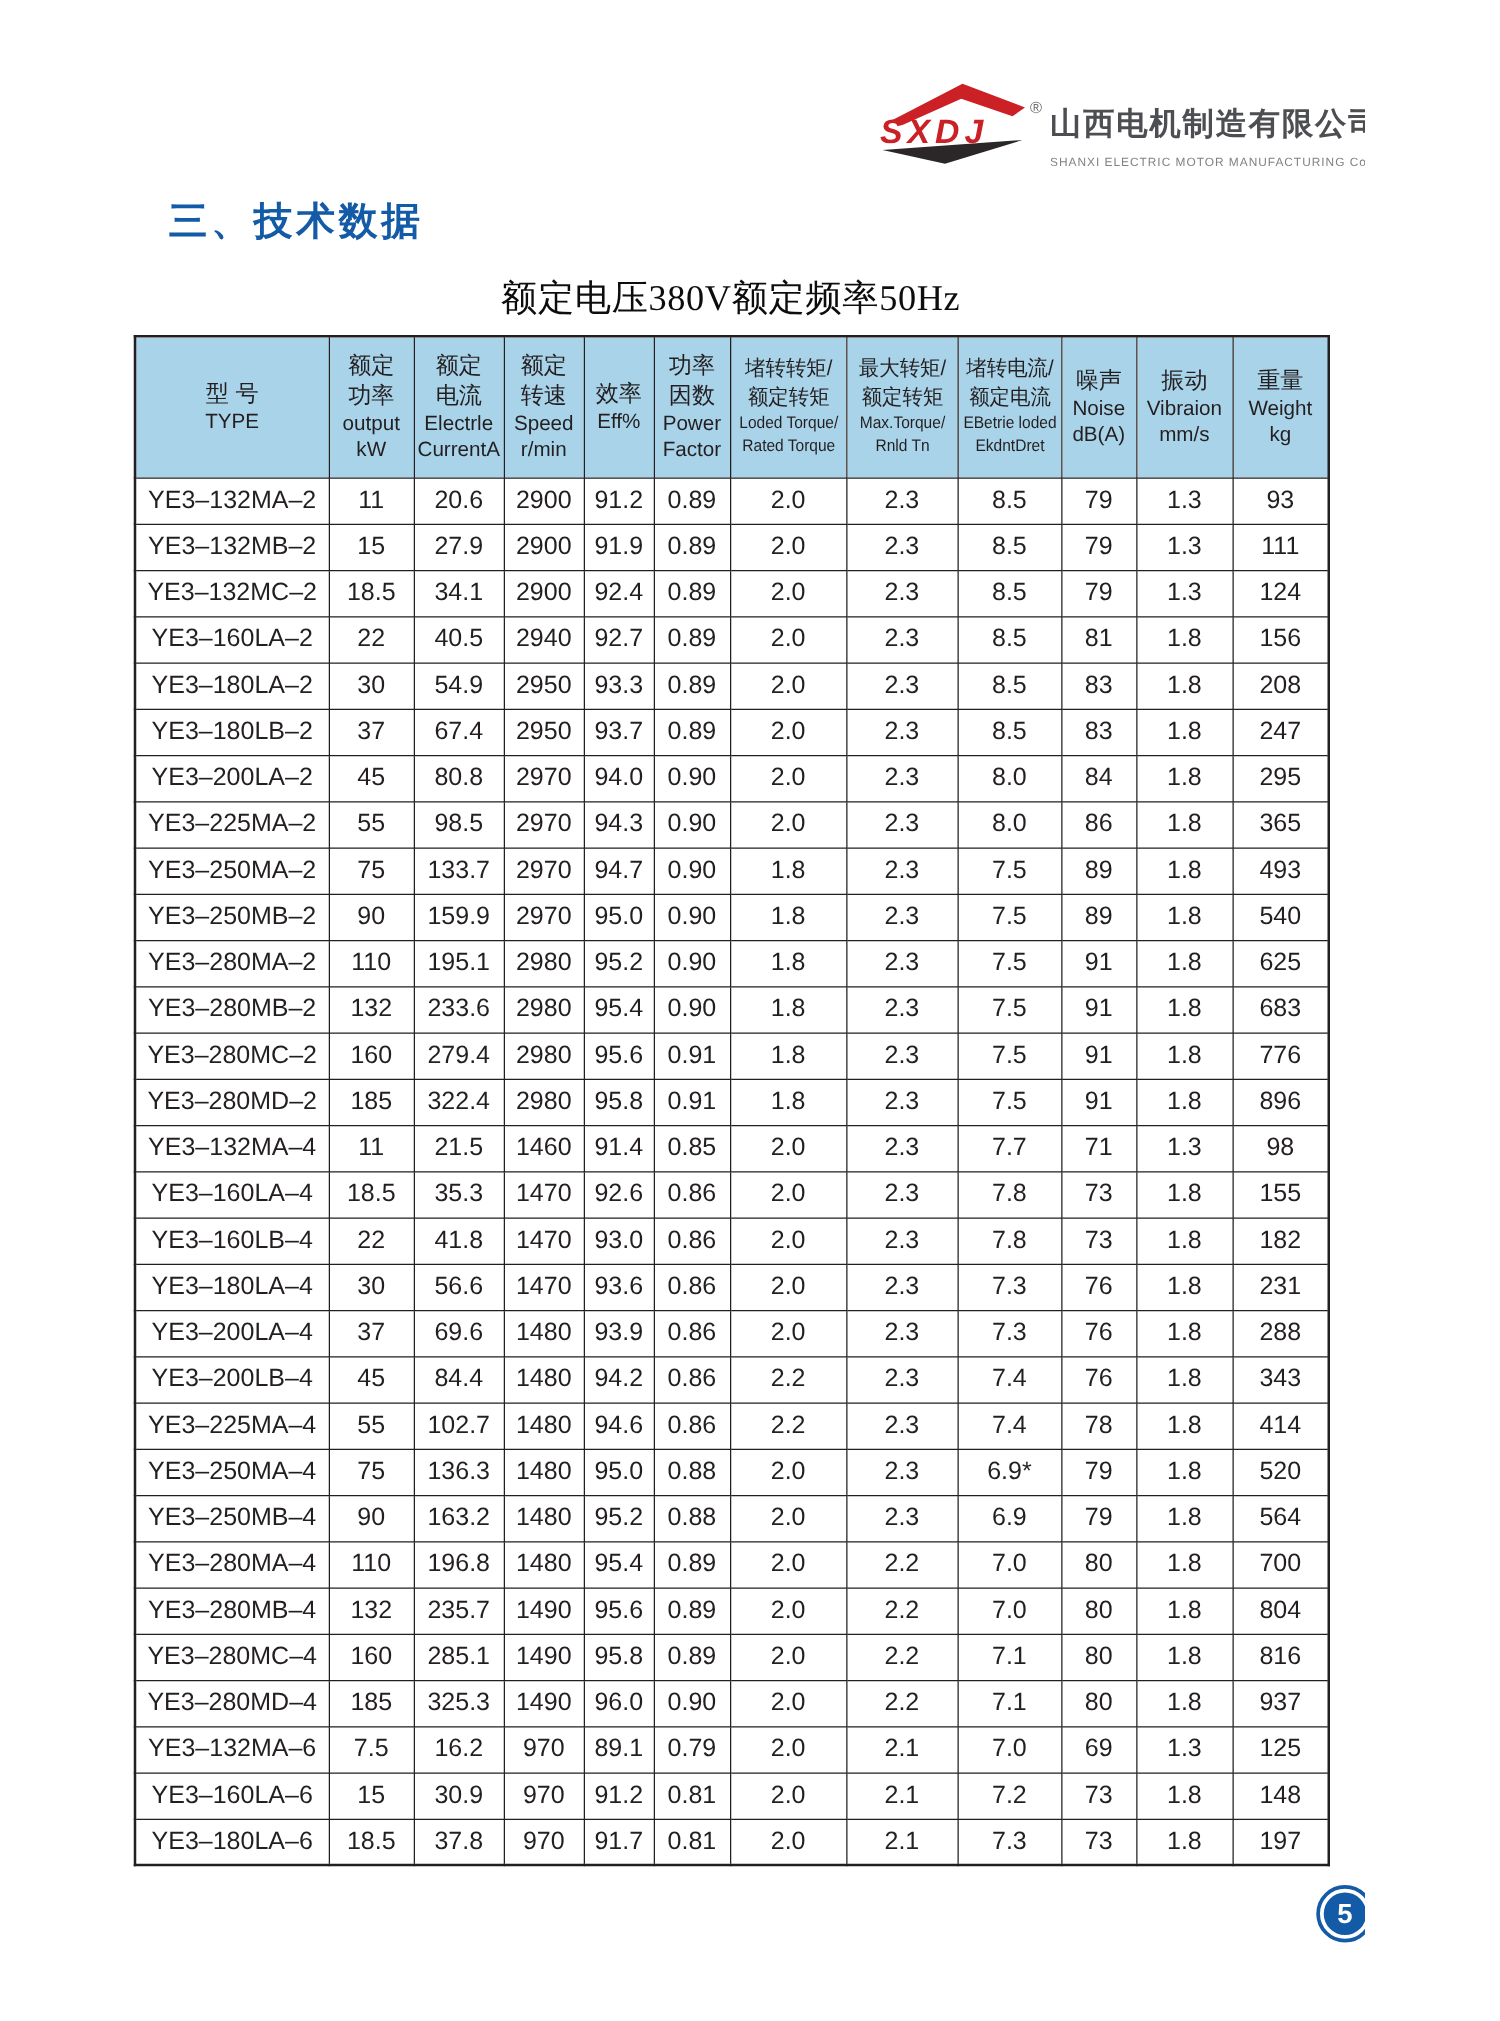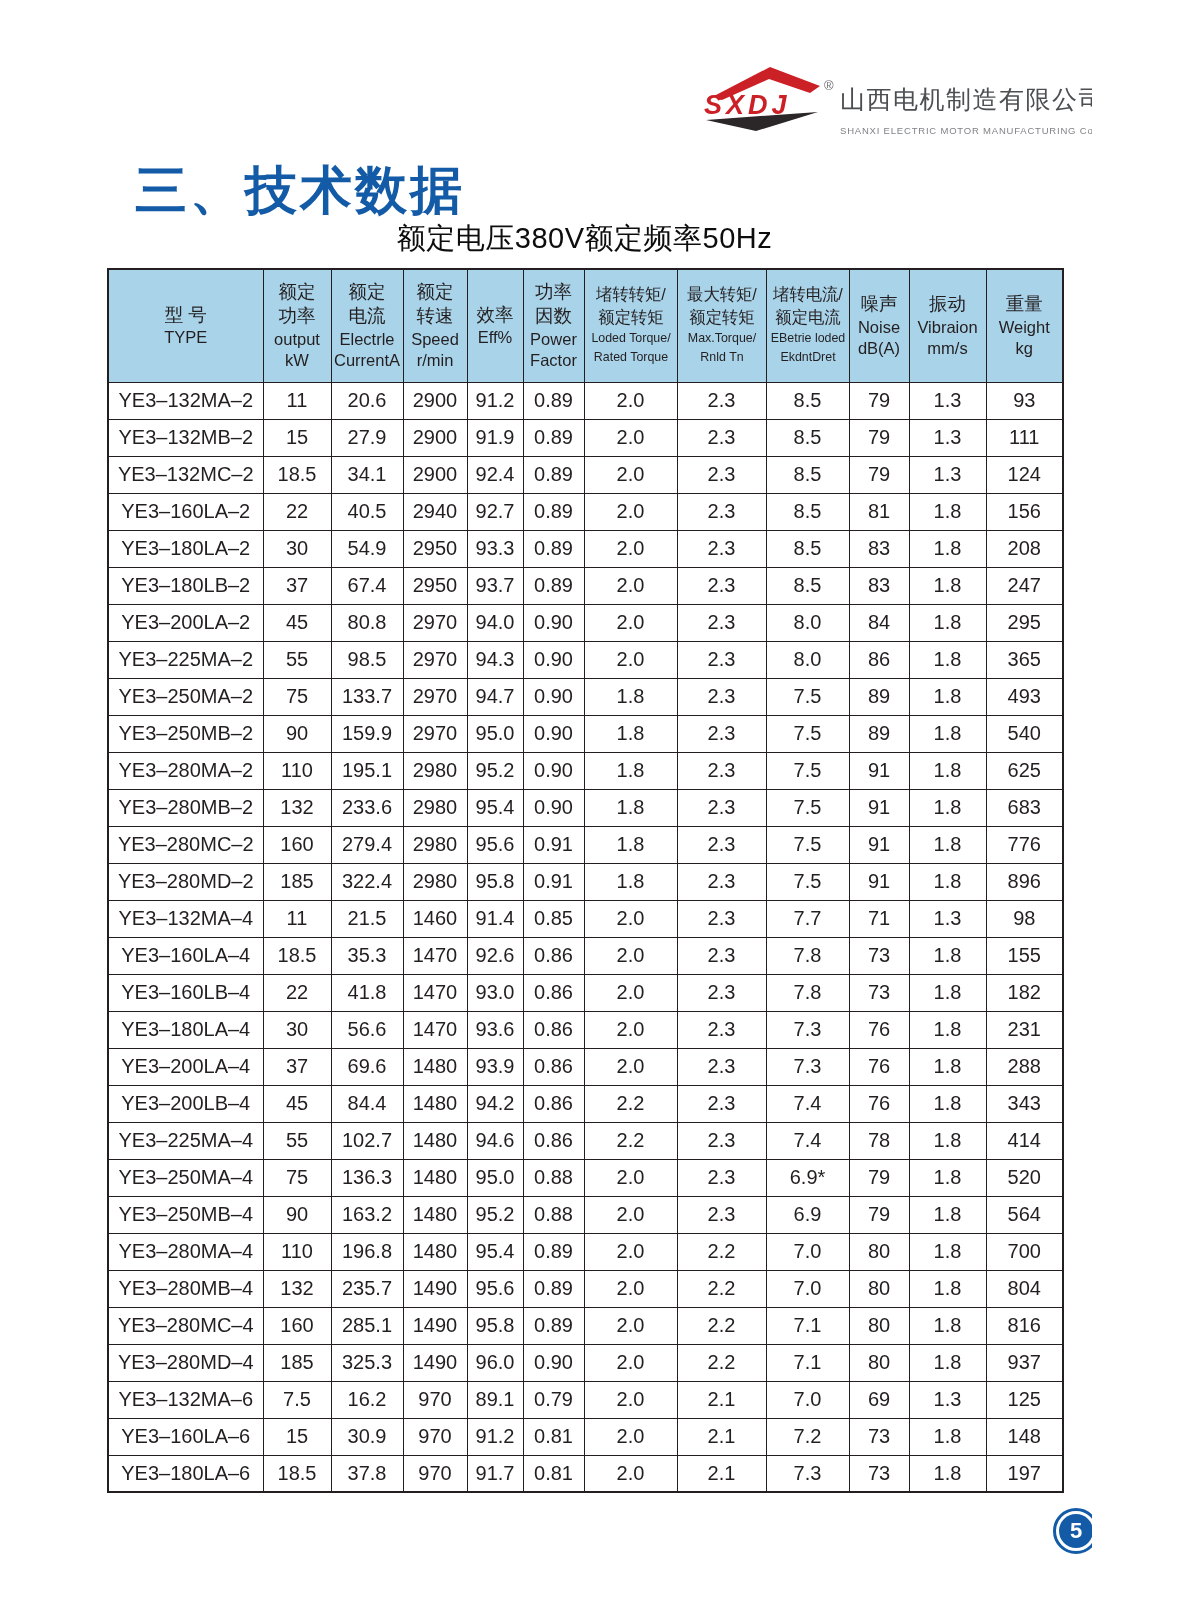--- a/index.html
+++ b/index.html
@@ -14,26 +14,26 @@
   html,body{background:#ffffff;}
   body{font-family:"Liberation Sans","DejaVu Sans",sans-serif;color:var(--ink);}
   .page{position:relative;width:1092px;height:1617px;background:#fff;overflow:hidden;}
 
   
   .logo{position:absolute;top:60px;left:698px;width:375px;height:72px;display:flex;align-items:flex-start;}
   .logo-mark{position:relative;width:128px;height:72px;flex:0 0 auto;}
   .logo-mark svg{display:block;width:128px;height:72px;}
   .logo-reg{position:absolute;top:18px;left:126px;font-size:13px;color:#6b6b6e;}
   .logo-text{margin-left:14px;padding-top:26px;}
-  .logo-cn{font-size:25px;font-weight:400;color:var(--gray-text);letter-spacing:1.5px;white-space:nowrap;line-height:1.05;}
+  .logo-cn{font-size:25px;font-weight:700;color:var(--gray-text);letter-spacing:1.5px;white-space:nowrap;line-height:1.05;}
   .logo-en{font-size:9.5px;color:#818286;letter-spacing:0.8px;white-space:nowrap;margin-top:13px;}
 
   
-  .section-title{position:absolute;top:156px;left:135px;font-size:52px;font-weight:bold;color:var(--title-blue);letter-spacing:3px;}
-  .table-subtitle{position:absolute;top:219px;left:107px;width:955px;text-align:center;font-size:29px;color:#0d0d0d;letter-spacing:0.5px;}
+  .section-title{position:absolute;top:156px;left:135px;font-size:31px;font-weight:bold;color:var(--title-blue);letter-spacing:3px;}
+  .table-subtitle{position:absolute;top:219px;left:107px;width:955px;text-align:center;font-size:29px;color:#0d0d0d;letter-spacing:0.5px;font-family:Liberation Serif, serif;}
 
   
   table.spec{position:absolute;top:268px;left:107px;width:955px;border-collapse:collapse;table-layout:fixed;border:2px solid var(--ink);}
   table.spec th,table.spec td{border:1px solid var(--ink);text-align:center;vertical-align:middle;overflow:hidden;}
   table.spec thead th{background:var(--header-bg);height:113px;font-weight:normal;padding:2px 0;}
   table.spec thead .cn{font-size:18.5px;line-height:1.32;color:var(--ink);}
   table.spec thead .en{font-size:16.5px;line-height:1.3;color:var(--ink);}
   table.spec thead .en.sm{font-size:13.5px;transform:scaleX(0.92);line-height:1.4;}
   table.spec thead .cn.sm{font-size:17px;transform:scaleX(0.96);}
   table.spec tbody td{height:37px;font-size:20px;color:var(--ink);background:#fff;}

